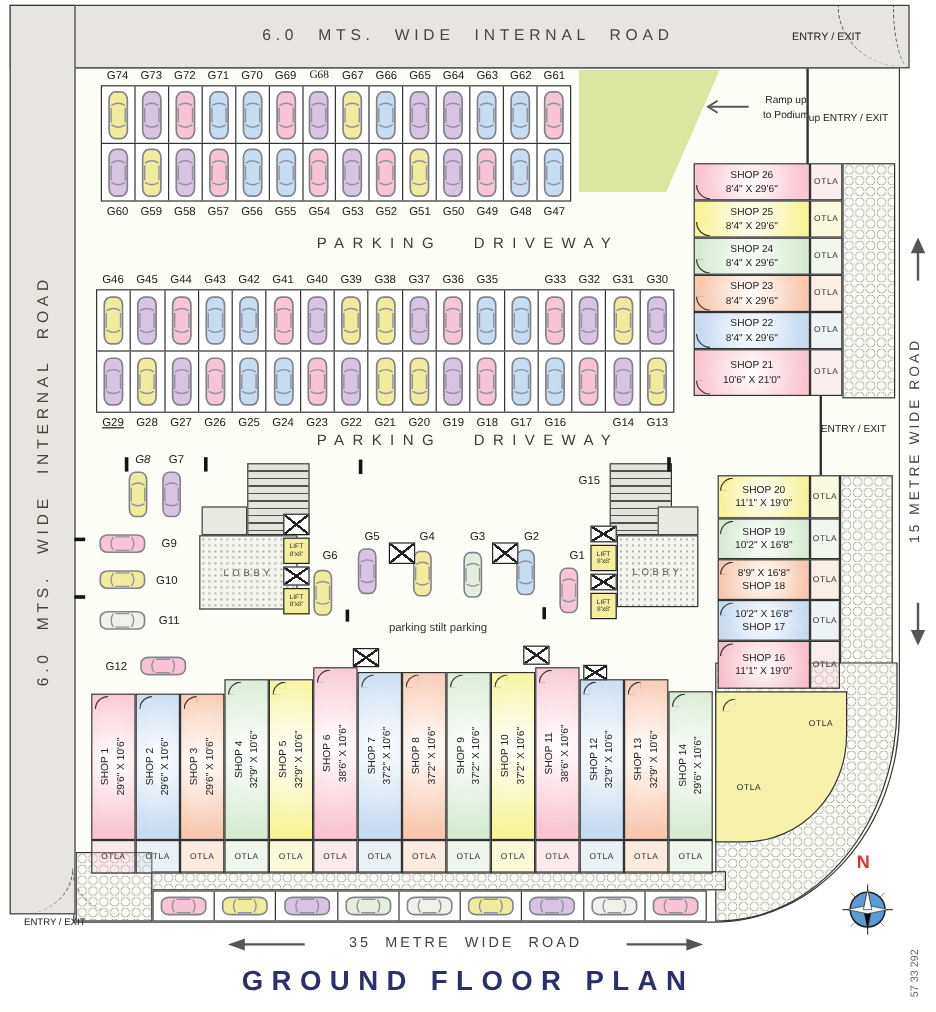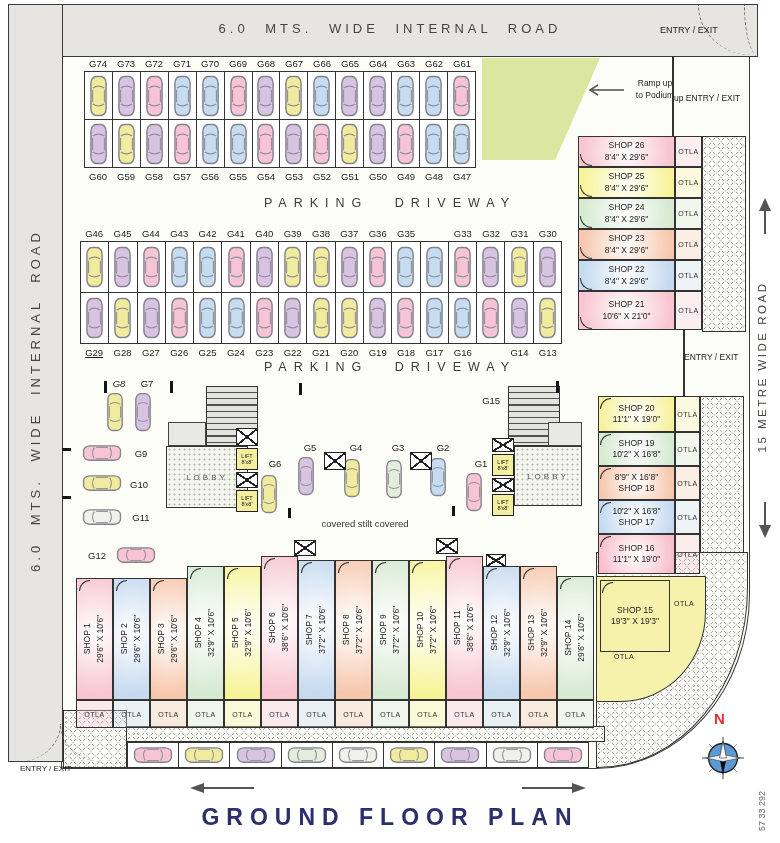--- a/index.html
+++ b/index.html
@@ -86,52 +86,49 @@
   <div class="abs hatch" style="left:702px;top:136px;width:44px;height:196px"></div>
   <div class="abs hatch" style="left:700px;top:396px;width:44px;height:178px"></div>
   <div class="abs hatch" style="left:596px;top:552px;width:152px;height:216px;border-bottom-right-radius:150px 180px"></div>
   <div class="abs hatch" style="left:63px;top:726px;width:542px;height:16px"></div>
   <div class="abs hatch" style="left:63px;top:710px;width:64px;height:58px"></div>
 
   <div class="abs" style="left:683px;top:330px;width:2px;height:66px;background:#333"></div>
   <div class="abs small8" style="left:684px;top:352px">ENTRY / EXIT</div>
 
   <div class="abs" style="left: 596px; top: 576px; width: 110px; height: 126px; border: 1.5px solid rgb(51, 51, 51); box-sizing: border-box; border-bottom-right-radius: 85px 90px; background: rgb(246, 242, 172);"></div>
-  <div class="abs shop" style="left:600px;top:580px;width:70px;height:72px;background:transparent">
-    <div>SHOP 15</div>
-    <div>19'3" X 19'3"</div>
-  </div>
   <div class="door-t" style="left:602px;top:582px"></div>
   <div class="abs" style="left:674px;top:600px;font-size:7px;letter-spacing:.5px">OTLA</div>
   <div class="abs" style="left:614px;top:653px;font-size:7px;letter-spacing:.5px">OTLA</div>
 
   <div class="abs stairs" style="left:206px;top:386px;width:52px;height:60px"></div>
   <div class="abs stepsR" style="left:168px;top:422px;width:38px;height:24px"></div>
   <div class="abs dots vwrap" style="left:166px;top:446px;width:82px;height:62px">
     <div style="font-size:8px;letter-spacing:3px;color:#555">LOBBY</div>
   </div>
 
   <div class="abs stairs" style="left:508px;top:386px;width:52px;height:60px"></div>
   <div class="abs stepsR" style="left:548px;top:422px;width:34px;height:24px"></div>
   <div class="abs dots vwrap" style="left:514px;top:446px;width:68px;height:60px">
     <div style="font-size:8px;letter-spacing:3px;color:#555">LOBBY</div>
   </div>
 
-  <div class="abs" style="left:295px;top:518px;width:140px;font-size:9.5px;text-align:center;color:#333">covered stilt covered</div>
+  <div class="abs" style="left:295px;top:518px;width:140px;font-size:9.5px;text-align:center;color:#333">parking stilt parking</div>
 
   <div class="abs" style="left:18px;top:724px;width:42px;height:38px;border-right:1.6px dashed #666;border-bottom-right-radius:100% 100%"></div>
   <div class="abs" style="left:60px;top:724px;width:42px;height:38px;border-left:1.6px dashed #666;border-bottom-left-radius:100% 100%"></div>
   <div class="abs entry" style="left:20px;top:764px;font-size:8px">ENTRY / EXIT</div>
 
   <div class="abs" style="left:190px;top:780px">
     <svg width="64" height="12" viewBox="0 0 64 12">
         <line x1="10" y1="6" x2="64" y2="6" stroke="#555" stroke-width="2"></line>
         <polygon points="0,6 14,1 14,11" fill="#555"></polygon>
       </svg>
   </div>
+  <div class="abs" style="left:266px;top:778px;width:244px;font-size:12px;letter-spacing:2.5px;word-spacing:6px;text-align:center;color:#45453f">35 METRE WIDE ROAD</div>
   <div class="abs" style="left:522px;top:780px">
     <svg width="64" height="12" viewBox="0 0 64 12">
         <line x1="0" y1="6" x2="54" y2="6" stroke="#555" stroke-width="2"></line>
         <polygon points="64,6 50,1 50,11" fill="#555"></polygon>
       </svg>
   </div>
 
   <div class="abs title" style="left:140px;top:804px;width:500px">GROUND FLOOR PLAN</div>
 
   <div class="abs north" style="left:714px;top:710px">N</div>
@@ -167,21 +164,21 @@
         <polygon points="7,36 1,23 13,23" fill="#555"></polygon>
       </svg>
   </div>
 
 <div class="abs glabel" style="left: 84px; top: 58px; width: 28px; height: 11px;">G74</div>
     <div class="abs glabel" style="left: 112px; top: 58px; width: 28px; height: 11px;">G73</div>
     <div class="abs glabel" style="left: 140px; top: 58px; width: 28px; height: 11px;">G72</div>
     <div class="abs glabel" style="left: 168px; top: 58px; width: 28px; height: 11px;">G71</div>
     <div class="abs glabel" style="left: 196px; top: 58px; width: 28px; height: 11px;">G70</div>
     <div class="abs glabel" style="left: 224px; top: 58px; width: 28px; height: 11px;">G69</div>
-    <div class="abs glabel" style="left: 252px; top: 58px; width: 28px; height: 11px;">G68</div>
+    <div class="abs glabel" style="left: 252px; top: 58px; width: 28px; height: 11px; font-family: Liberation Serif, serif;">G68</div>
     <div class="abs glabel" style="left: 280px; top: 58px; width: 28px; height: 11px;">G67</div>
     <div class="abs glabel" style="left: 308px; top: 58px; width: 28px; height: 11px;">G66</div>
     <div class="abs glabel" style="left: 336px; top: 58px; width: 28px; height: 11px;">G65</div>
     <div class="abs glabel" style="left: 364px; top: 58px; width: 28px; height: 11px;">G64</div>
     <div class="abs glabel" style="left: 392px; top: 58px; width: 28px; height: 11px;">G63</div>
     <div class="abs glabel" style="left: 420px; top: 58px; width: 28px; height: 11px;">G62</div>
     <div class="abs glabel" style="left: 448px; top: 58px; width: 28px; height: 11px;">G61</div>
     <div class="abs glabel" style="left: 84px; top: 171px; width: 28px; height: 11px;">G60</div>
     <div class="abs glabel" style="left: 112px; top: 171px; width: 28px; height: 11px;">G59</div>
     <div class="abs glabel" style="left: 140px; top: 171px; width: 28px; height: 11px;">G58</div>

